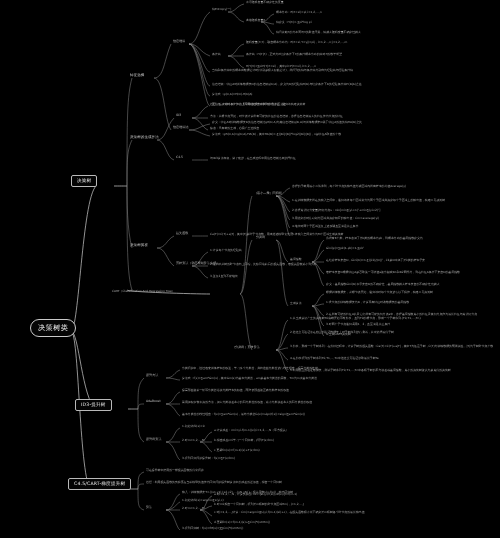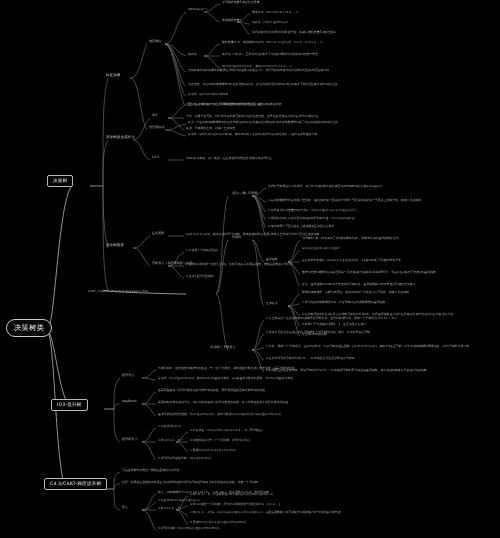--- a/index.html
+++ b/index.html
@@ -1,21 +1,21 @@
 <!DOCTYPE html>
 <html><head>
 <meta charset="utf-8">
 <style>
   html,body{margin:0;padding:0;background:#000;}
   body{
     width:500px;height:538px;overflow:hidden;position:relative;
     font-family:"DejaVu Sans","Liberation Sans",sans-serif;
     color:#cfcfcf;
   }
-  #stage{position:absolute;inset:0;width:432px;height:538px;}
+  #stage{position:absolute;inset:0;width:432px;height:538px;margin-left:24px;}
   svg.links{position:absolute;left:0;top:0;width:500px;height:538px;}
   svg.links path{fill:none;stroke:#8f8f8f;stroke-width:.5px;}
   svg.links path.thick{stroke:#b8b8b8;stroke-width:.8px;}
 
   .node{position:absolute;white-space:nowrap;line-height:1.05;}
 
   
   .root{
     left:6px;top:319px;
     border:1px solid #c9c9c9;border-radius:9px;

